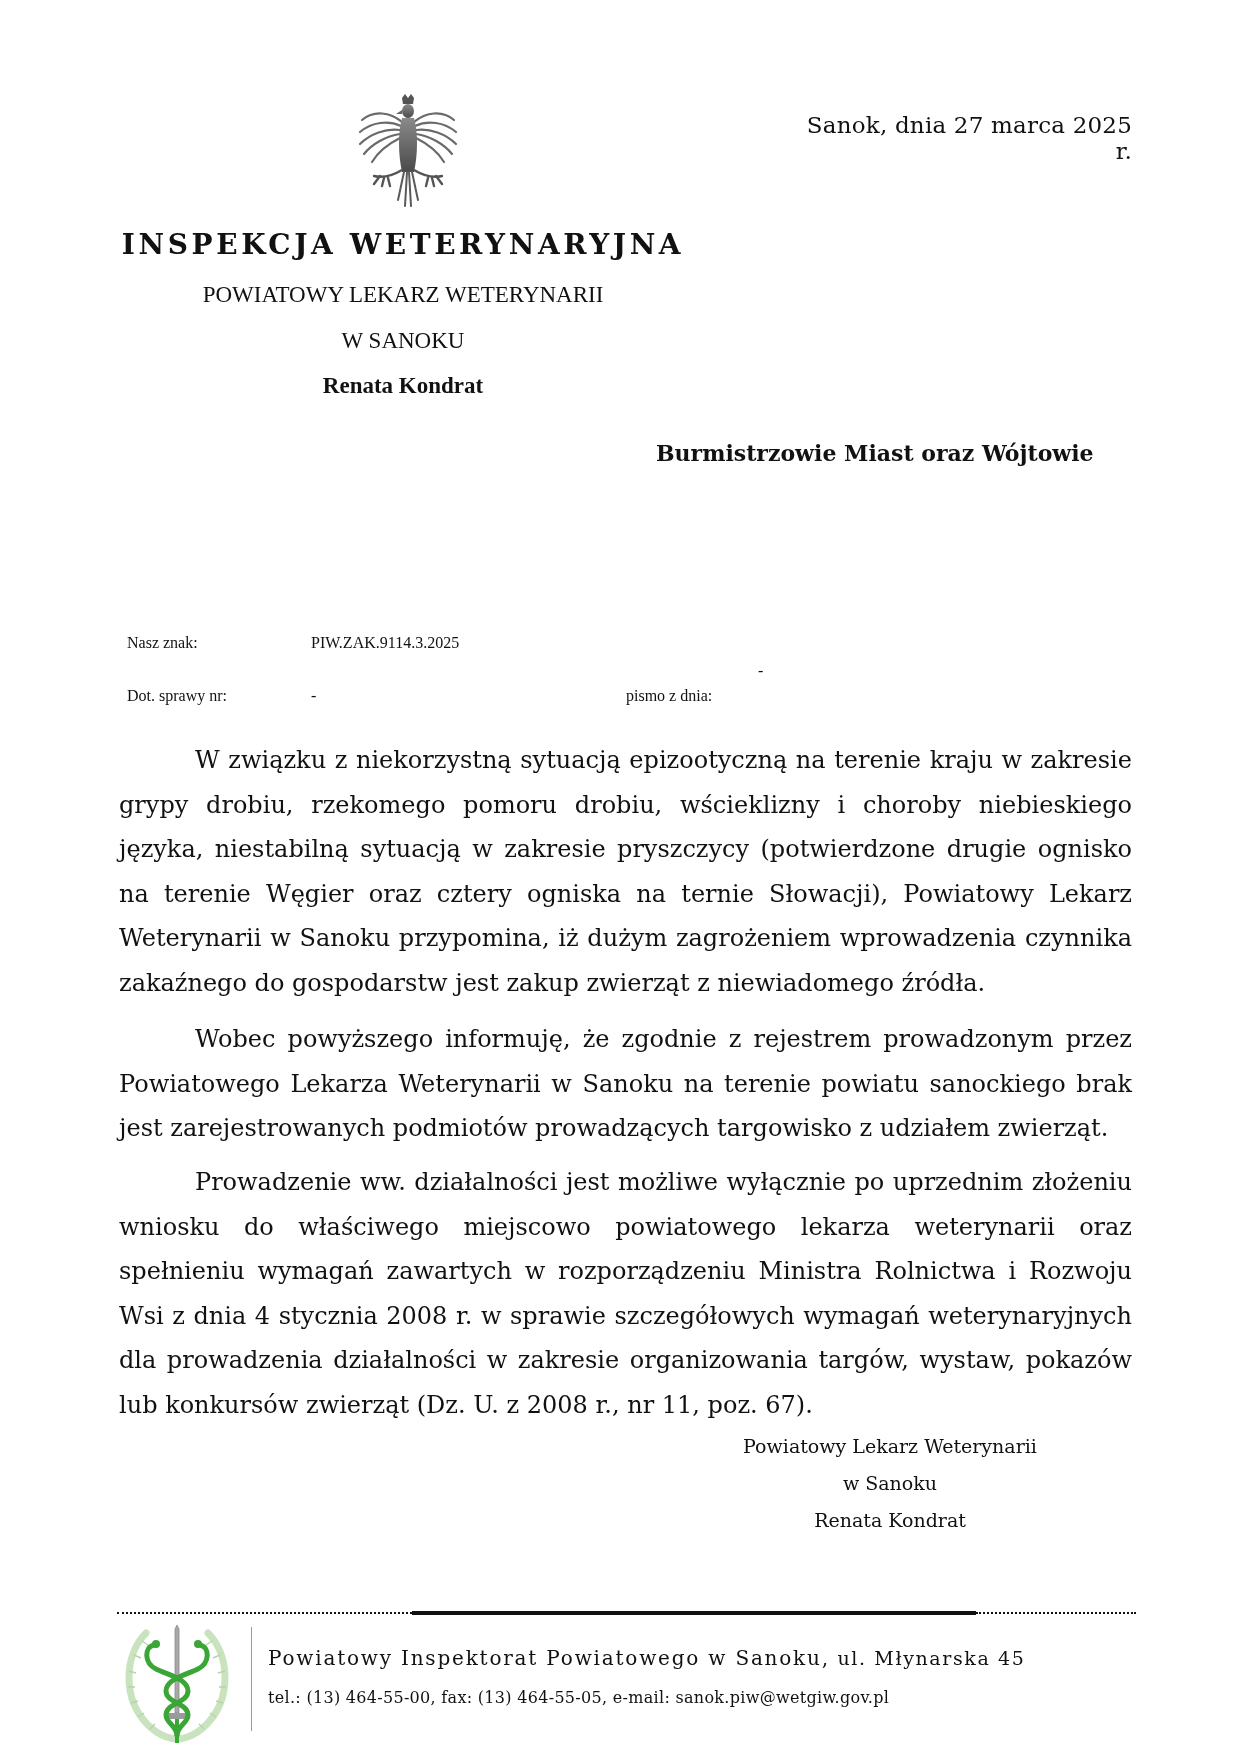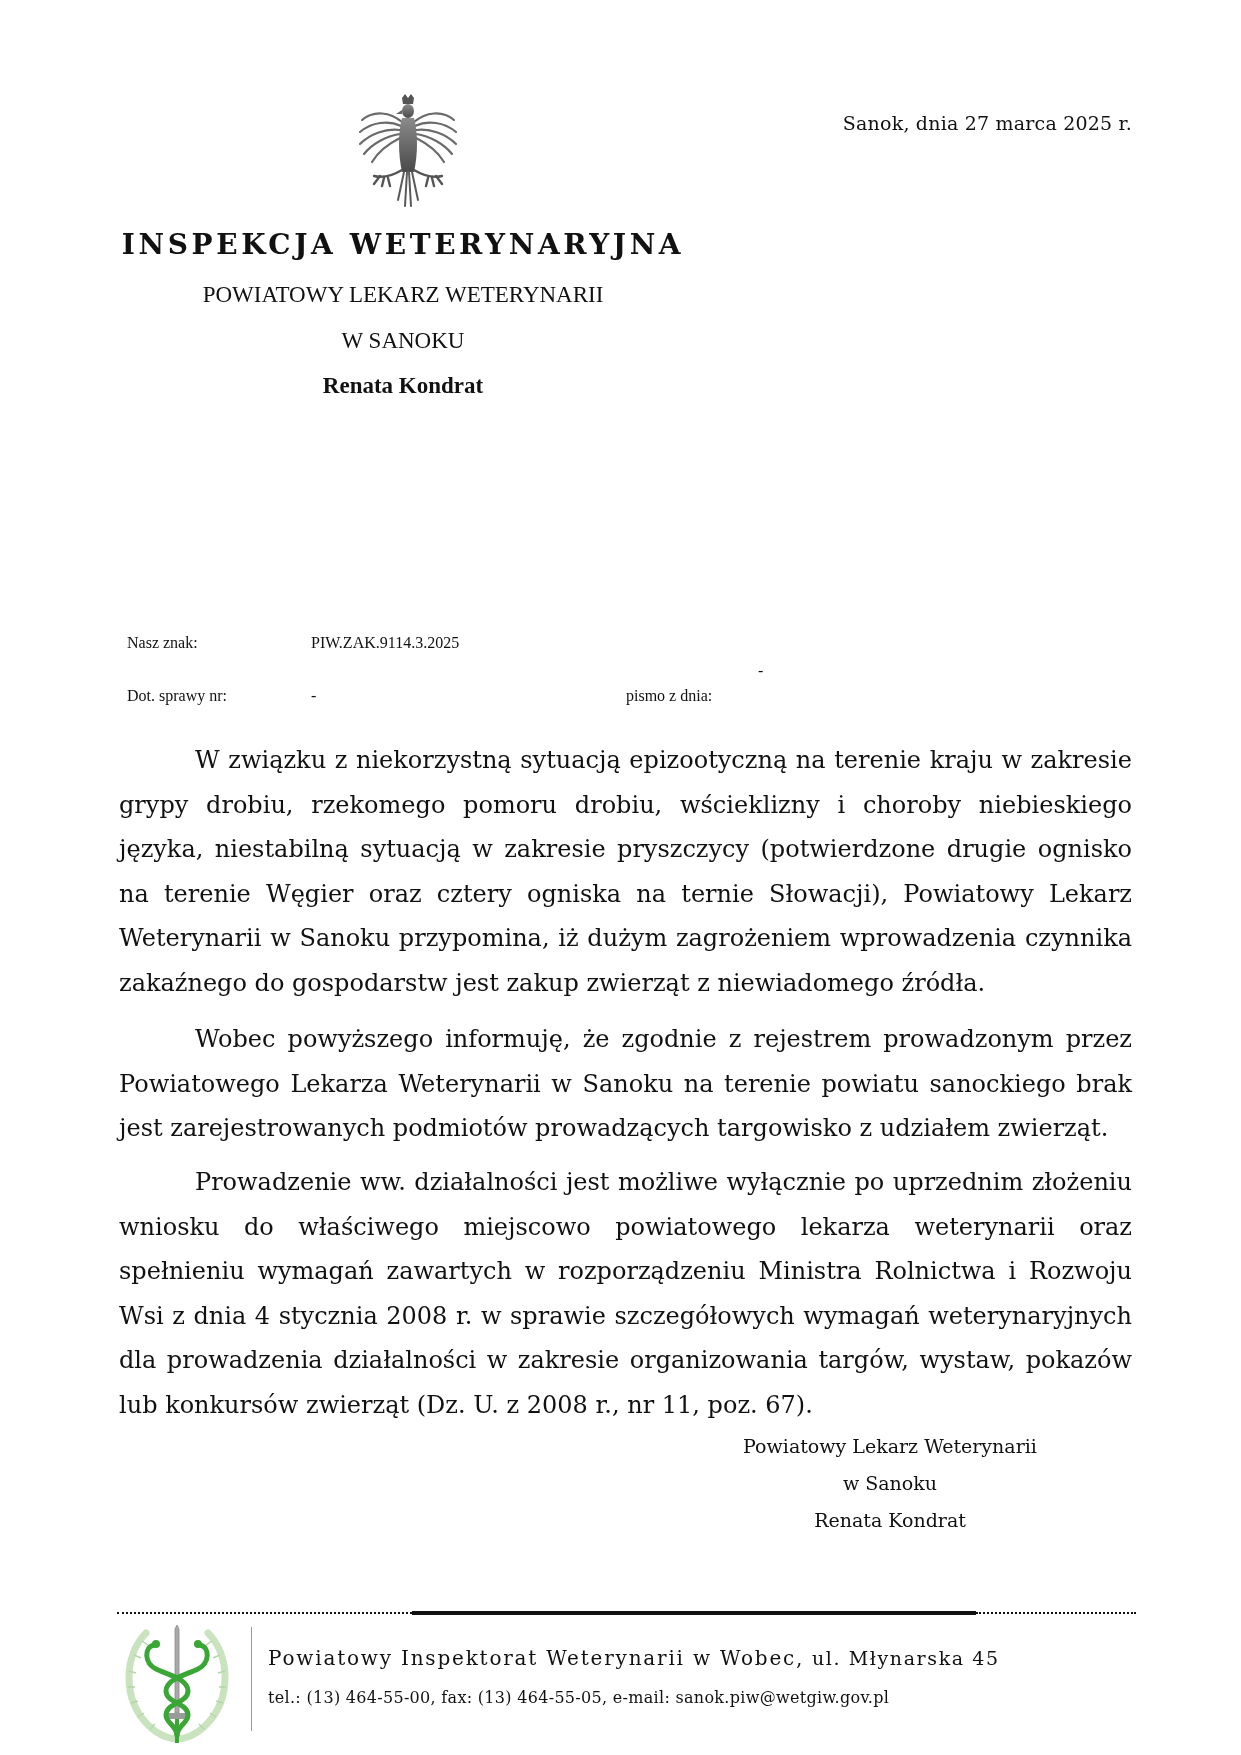--- a/index.html
+++ b/index.html
@@ -1,20 +1,20 @@
 <!DOCTYPE html>
 <html><head>
   <meta charset="utf-8">
   <style>
     html, body { margin:0; padding:0; background:#ffffff; }
     body { width:1241px; height:1755px; position:relative; overflow:hidden; color:#111; font-family:"DejaVu Serif", serif; }
     .abs { position:absolute; }
 
     #emblem { left:352px; top:92px; width:112px; height:122px; }
-    #date { left:790px; top:112px; width:342px; text-align:right; font-size:19px; letter-spacing:0.2px; }
+    #date { left:790px; top:112px; width:342px; text-align:right; font-size:23px; letter-spacing:0.2px; }
 
     #inst-title { left:118px; top:228px; width:570px; text-align:center; font-size:28px; font-weight:bold; letter-spacing:3.6px; }
     #inst-sub1 { left:118px; top:282px; width:570px; text-align:center; font-family:"Liberation Serif", serif; font-size:23px; }
     #inst-sub2 { left:118px; top:328px; width:570px; text-align:center; font-family:"Liberation Serif", serif; font-size:23px; }
     #inst-name { left:118px; top:373px; width:570px; text-align:center; font-family:"Liberation Serif", serif; font-size:23px; font-weight:bold; }
 
     #recipient { left:656px; top:435px; width:480px; font-size:22px; font-weight:bold; line-height:36px; }
     #recipient .ind { padding-left:86px; }
 
     .ref { font-family:"Liberation Serif", serif; font-size:16px; }
@@ -93,20 +93,21 @@
 </div>
 
 <div id="date" class="abs">Sanok, dnia 27 marca 2025 r.</div>
 
 <div id="inst-title" class="abs">INSPEKCJA WETERYNARYJNA</div>
 <div id="inst-sub1" class="abs">POWIATOWY LEKARZ WETERYNARII</div>
 <div id="inst-sub2" class="abs">W SANOKU</div>
 <div id="inst-name" class="abs">Renata Kondrat</div>
 
 <div id="recipient" class="abs">
+  <div>Burmistrzowie Miast oraz Wójtowie</div>
 </div>
 
 <div id="ref-our-label" class="abs ref">Nasz znak:</div>
 <div id="ref-our-value" class="abs ref">PIW.ZAK.9114.3.2025</div>
 <div id="ref-case-label" class="abs ref">Dot. sprawy nr:</div>
 <div id="ref-case-value" class="abs ref">-</div>
 <div id="ref-letter-label" class="abs ref">pismo z dnia:</div>
 <div id="ref-letter-value" class="abs ref">-</div>
 
 <div id="para1" class="abs body-text">
@@ -151,15 +152,15 @@
       <path d="M82 20 C92 22 92 38 80 44 C68 50 48 54 48 66 C48 78 70 78 70 90 C70 98 60 100 59 110"></path>
     </g>
     <circle cx="38" cy="19" r="4" fill="#3aa635"></circle>
     <circle cx="80" cy="19" r="4" fill="#3aa635"></circle>
     <rect x="57" y="94" width="4" height="24" fill="#3aa635"></rect>
   </svg>
 </div>
 <div id="footer-divider" class="abs"></div>
 
 <div id="footer-line1" class="abs">
-  <span>Powiatowy Inspektorat Weterynarii  w Wobec,</span><span class="addr"> ul. Młynarska 45</span>
+  <span>Powiatowy Inspektorat Powiatowego  w Sanoku,</span><span class="addr"> ul. Młynarska 45</span>
 </div>
 <div id="footer-line2" class="abs">tel.:  (13) 464-55-00, fax: (13) 464-55-05, e-mail: sanok.piw@wetgiw.gov.pl</div>
 
 </body></html>

